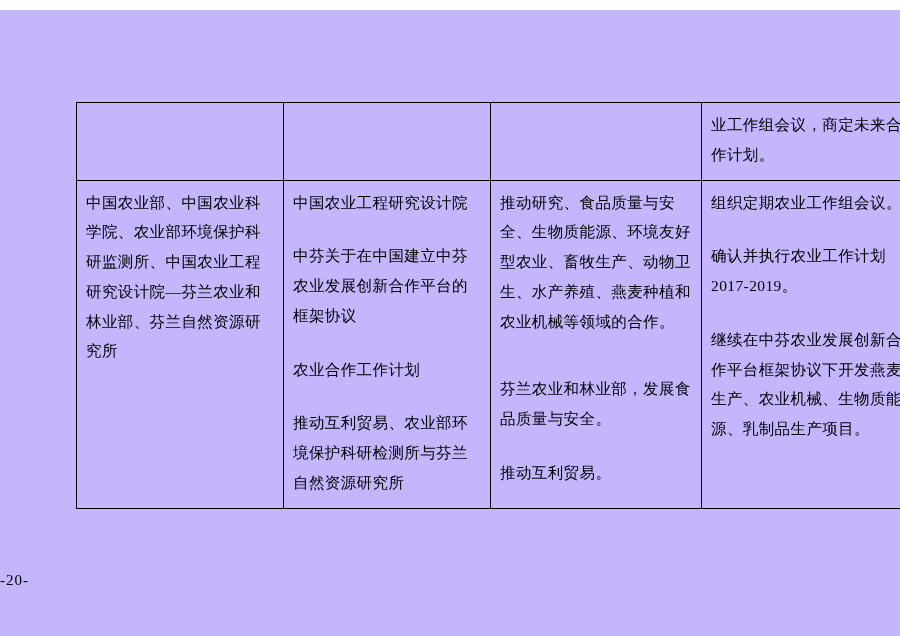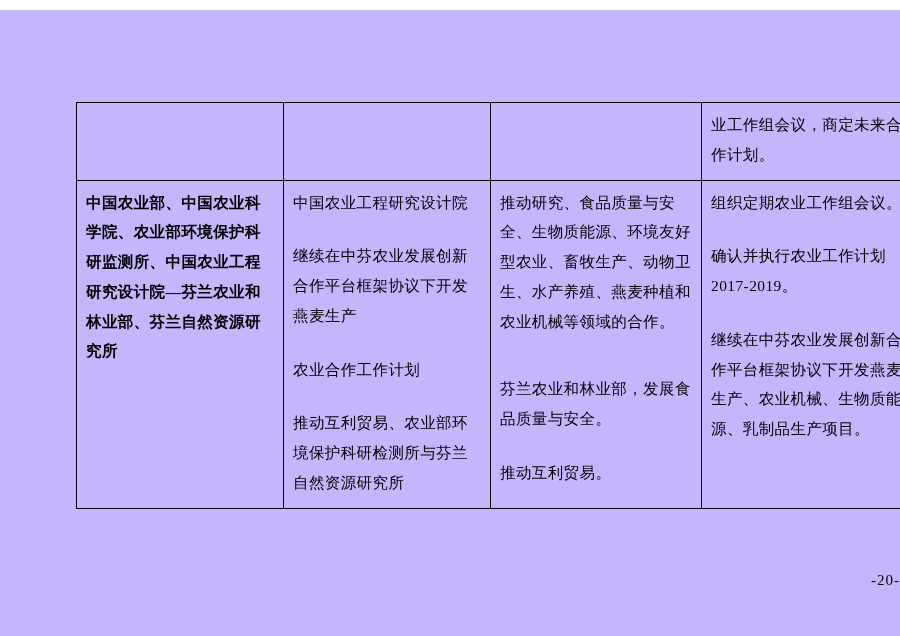--- a/index.html
+++ b/index.html
@@ -33,21 +33,21 @@
   }
   .doc-table td {
     border: 1px solid #000000;
     vertical-align: top;
     padding: 7px 9px 10px 9px;
     font-size: 15.5px;
     line-height: 1.92;
     letter-spacing: 0.4px;
     font-family: "Liberation Serif", "DejaVu Serif", serif;
   }
-  .col1 { width: 188px; font-weight: bold; }
+  .col1 { width: 188px; }
   .col2 { width: 188px; }
   .col3 { width: 192px; }
   .col4 { width: 199px; }
 
   .row-top td {
     height: 54px;
   }
   .cell-block {
     margin: 0 0 24px 0;
   }
@@ -56,21 +56,21 @@
   }
   .cell-block.tight {
     margin-bottom: 0;
   }
   .spacer-sm { height: 14px; }
   .page-number {
     position: absolute;
     left: 0;
     top: 562px;
     width: 900px;
-    text-align: right;
+    text-align: left;
     font-size: 15px;
     font-family: "Liberation Serif", "DejaVu Serif", serif;
     letter-spacing: 1px;
   }
 </style>
 </head>
 <body>
 
 <div class="page">
 
@@ -83,21 +83,21 @@
         <td class="col4">
           <div class="cell-block tight">业工作组会议，商定未来合作计划。</div>
         </td>
       </tr>
       <tr>
         <td class="col1">
           <div class="cell-block tight">中国农业部、中国农业科学院、农业部环境保护科研监测所、中国农业工程研究设计院—芬兰农业和林业部、芬兰自然资源研究所</div>
         </td>
         <td class="col2">
           <div class="cell-block">中国农业工程研究设计院</div>
-          <div class="cell-block">继续在中芬农业发展创新合作平台框架协议下开发燕麦生产</div>
+          <div class="cell-block">中芬关于在中国建立中芬农业发展创新合作平台的框架协议</div>
           <div class="cell-block">农业合作工作计划</div>
           <div class="cell-block tight">推动互利贸易、农业部环境保护科研检测所与芬兰自然资源研究所</div>
         </td>
         <td class="col3">
           <div class="cell-block">推动研究、食品质量与安全、生物质能源、环境友好型农业、畜牧生产、动物卫生、水产养殖、燕麦种植和农业机械等领域的合作。</div>
           <div class="spacer-sm"></div>
           <div class="cell-block">芬兰农业和林业部，发展食品质量与安全。</div>
           <div class="cell-block tight">推动互利贸易。</div>
         </td>
         <td class="col4">

